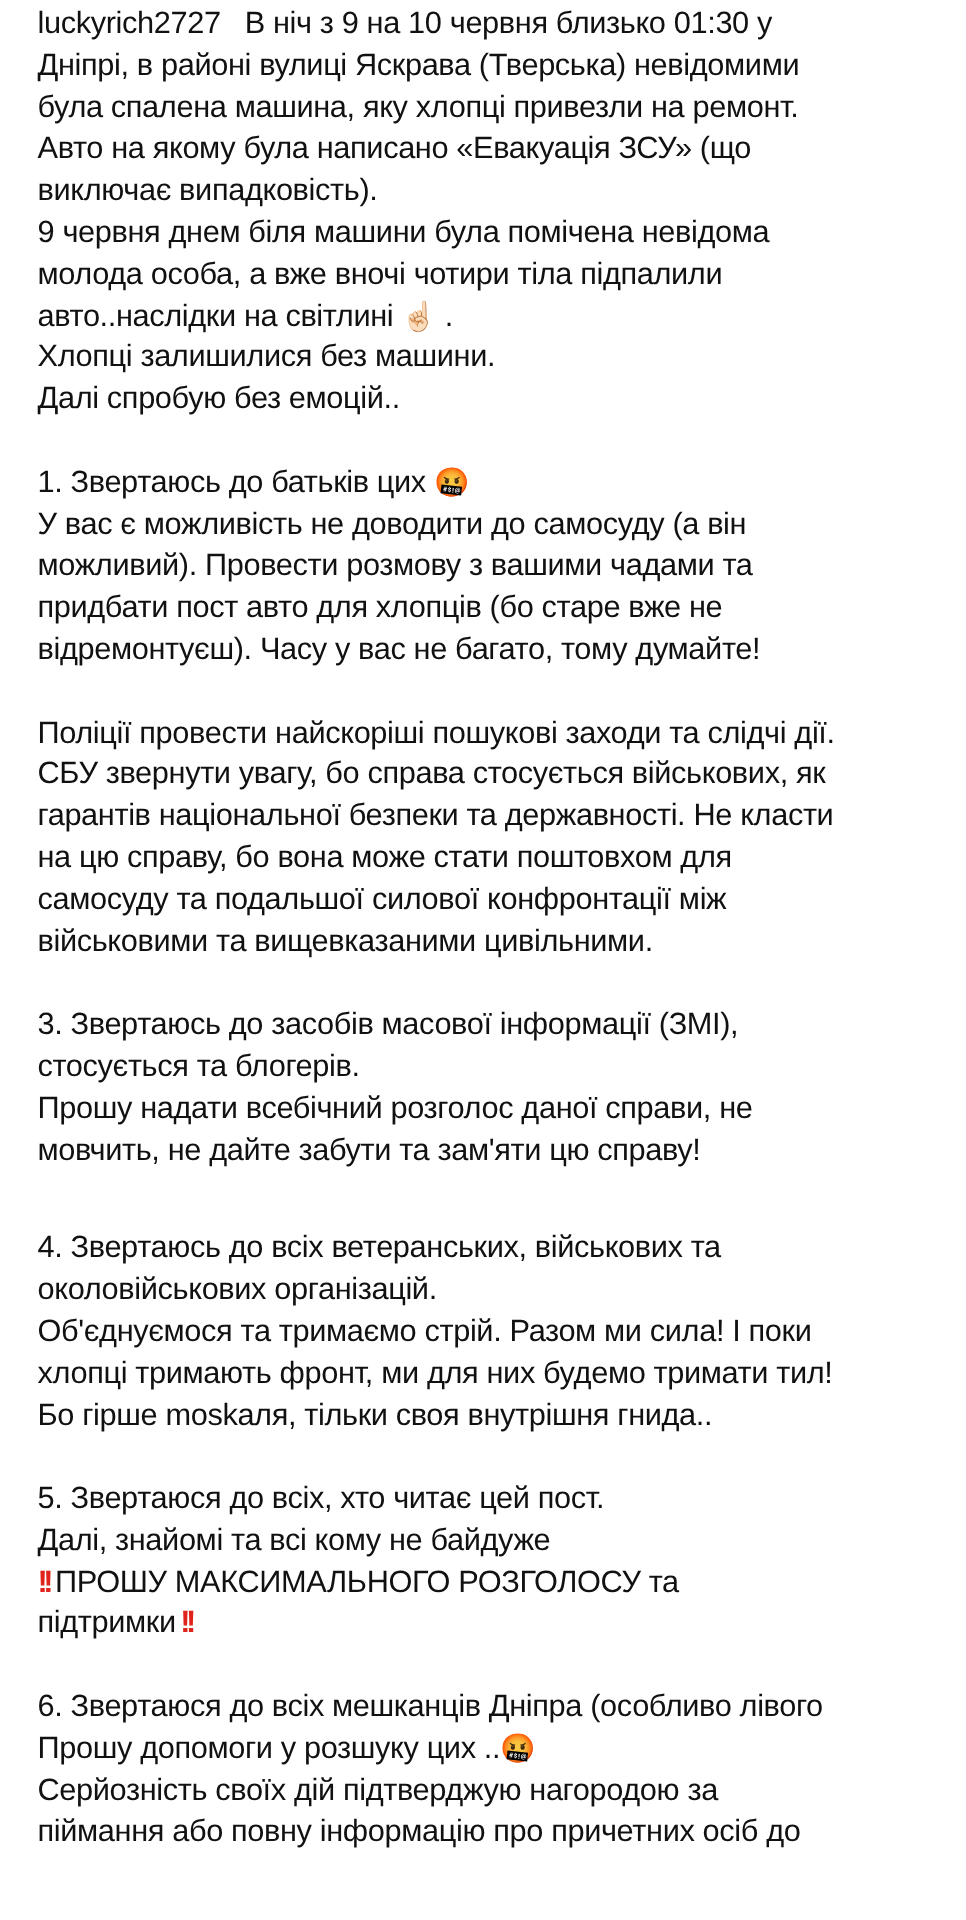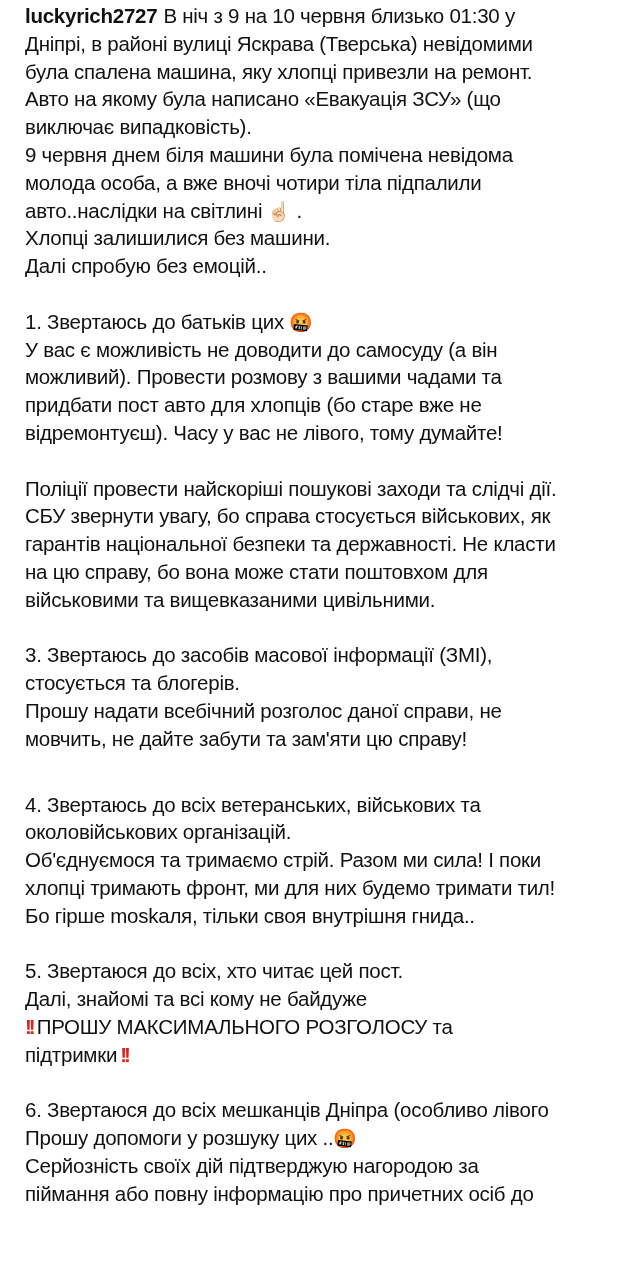--- a/index.html
+++ b/index.html
@@ -33,22 +33,22 @@
     display: block;
     height: 27.8px;
   }
   .blank.tall {
     height: 38px;
   }
   .indent {
     padding-left: 10px;
   }
   .username {
-    font-weight: bold;
-    margin-right: 6px;
+    font-weight: normal;
+    margin-right: 16px;
   }
   .emoji {
     font-size: 19px;
     line-height: 1;
   }
   .bang {
     color: #e0241b;
     font-weight: bold;
     letter-spacing: -3px;
     margin-right: 4px;
@@ -69,28 +69,29 @@
   <span class="line"><span>авто..наслідки на світлині</span> <span class="emoji">☝🏻</span> <span>.</span></span>
   <span class="line">Хлопці залишилися без машини.</span>
   <span class="line">Далі спробую без емоцій..</span>
 
   <span class="blank"></span>
 
   <span class="line"><span>1. Звертаюсь до батьків цих</span> <span class="emoji">🤬</span></span>
   <span class="line">У вас є можливість не доводити до самосуду (а він</span>
   <span class="line">можливий). Провести розмову з вашими чадами та</span>
   <span class="line">придбати пост авто для хлопців (бо старе вже не</span>
-  <span class="line">відремонтуєш). Часу у вас не лівого, тому думайте!</span>
+  <span class="line">відремонтуєш). Часу у вас не багато, тому думайте!</span>
 
   <span class="blank"></span>
 
   <span class="line">Поліції провести найскоріші пошукові заходи та слідчі дії.</span>
   <span class="line">СБУ звернути увагу, бо справа стосується військових, як</span>
   <span class="line">гарантів національної безпеки та державності. Не класти</span>
   <span class="line">на цю справу, бо вона може стати поштовхом для</span>
+  <span class="line">самосуду та подальшої силової конфронтації між</span>
   <span class="line">військовими та вищевказаними цивільними.</span>
 
   <span class="blank"></span>
 
   <span class="line">3. Звертаюсь до засобів масової інформації (ЗМІ),</span>
   <span class="line">стосується та блогерів.</span>
   <span class="line">Прошу надати всебічний розголос даної справи, не</span>
   <span class="line">мовчить, не дайте забути та зам'яти цю справу!</span>
 
   <span class="blank tall"></span>

